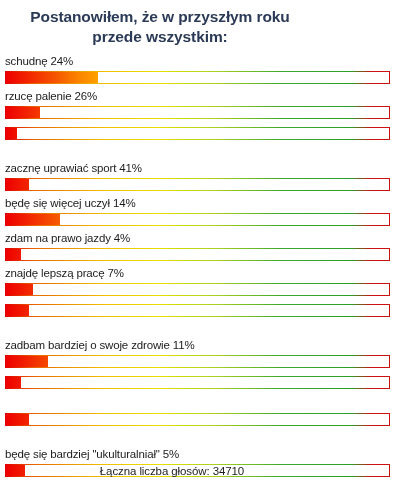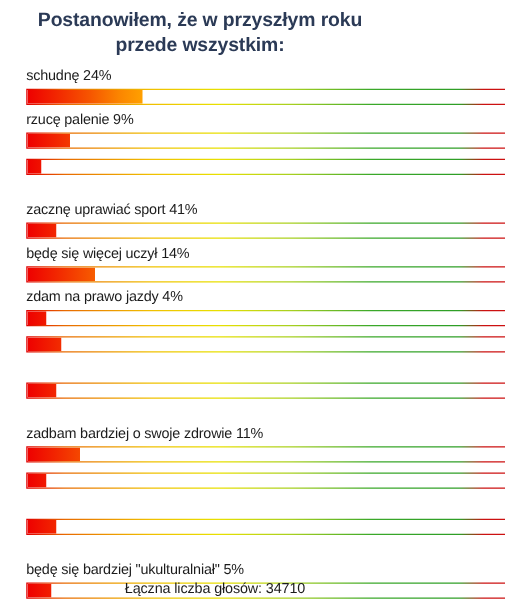--- a/index.html
+++ b/index.html
@@ -26,21 +26,21 @@
     padding: 7px 14px 0 14px;
     font-size: 15.5px;
     font-weight: bold;
     line-height: 1.32;
     text-align: center;
     color: #2b3a56;
     letter-spacing: -0.1px;
   }
 
   .results {
-    margin: 16px;
+    margin: 0;
     padding: 0;
     list-style: none;
     margin-top: 7px;
   }
 
   .result-row {
     position: relative;
     height: 35px;
     padding: 0 5px;
     box-sizing: border-box;
@@ -140,21 +140,21 @@
         <span class="result-label">schudnę 24%</span>
         <div class="bar-track">
           <div class="bar-track-inner">
             <div class="bar-fill" style="width: 24%;">
               <div class="bar-fill-gradient"></div>
             </div>
           </div>
         </div>
       </li>
       <li class="result-row">
-        <span class="result-label">rzucę palenie 9%</span>
+        <span class="result-label">rzucę palenie 26%</span>
         <div class="bar-track">
           <div class="bar-track-inner">
             <div class="bar-fill" style="width: 9%;">
               <div class="bar-fill-gradient"></div>
             </div>
           </div>
         </div>
       </li>
       <li class="result-row">
         <div class="bar-track">
@@ -189,20 +189,21 @@
         <span class="result-label">zdam na prawo jazdy 4%</span>
         <div class="bar-track">
           <div class="bar-track-inner">
             <div class="bar-fill" style="width: 4%;">
               <div class="bar-fill-gradient"></div>
             </div>
           </div>
         </div>
       </li>
       <li class="result-row">
+        <span class="result-label">znajdę lepszą pracę 7%</span>
         <div class="bar-track">
           <div class="bar-track-inner">
             <div class="bar-fill" style="width: 7%;">
               <div class="bar-fill-gradient"></div>
             </div>
           </div>
         </div>
       </li>
       <li class="result-row">
         <div class="bar-track">

